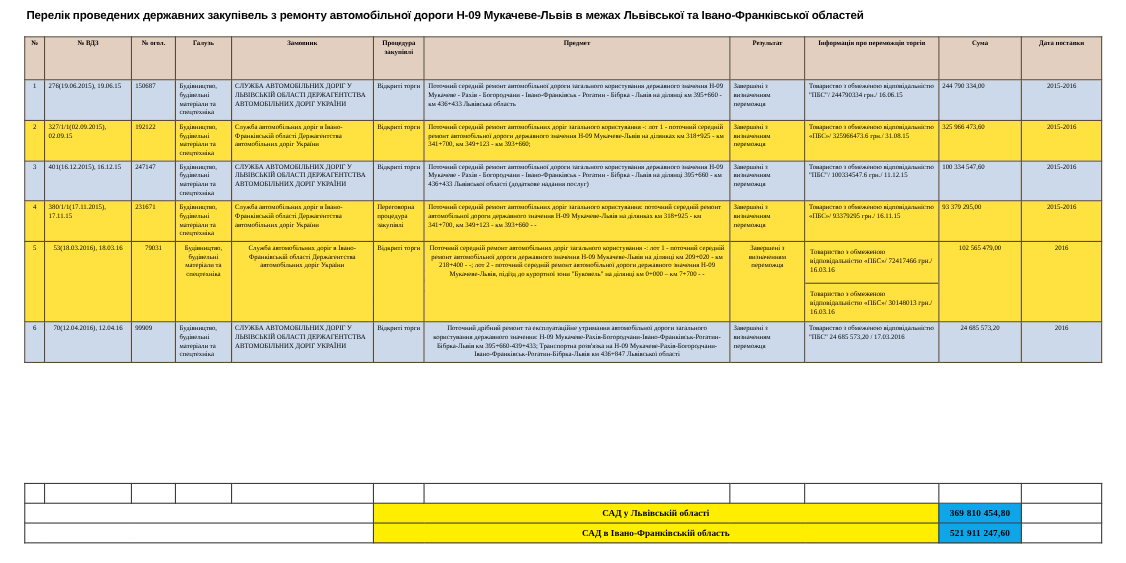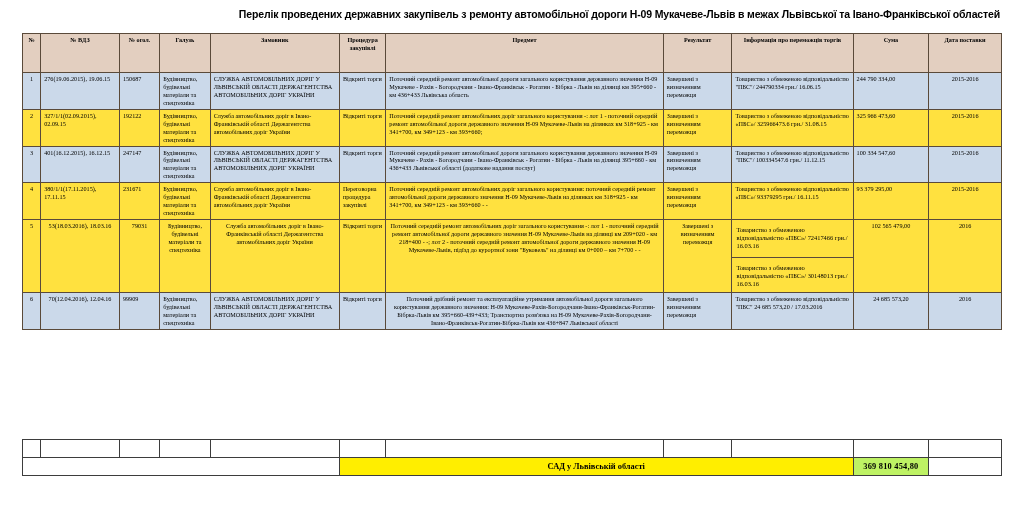--- a/index.html
+++ b/index.html
@@ -9,21 +9,21 @@
   }
   body {
     width: 1024px;
     height: 512px;
     font-family: "Liberation Serif", "DejaVu Serif", serif;
     color: #000000;
     overflow: hidden;
     position: relative;
   }
   #page-title {
-    text-align: right;
+    text-align: left;
     font-family: "Liberation Sans", sans-serif;
     font-weight: bold;
     font-size: 10.5px;
     letter-spacing: -0.15px;
     padding: 8px 24px 0 24px;
     line-height: 1.2;
     color: #000;
   }
   .table-wrap {
     position: absolute;
@@ -103,21 +103,21 @@
     font-family: "Liberation Serif", serif;
     font-weight: bold;
   }
   td.t-blank { border: none; }
   td.t-label {
     background: #ffee00;
     text-align: center;
     vertical-align: middle;
   }
   td.t-value {
-    background: #bef264;
+    background: #0ea5e9;
     text-align: center;
     vertical-align: middle;
     letter-spacing: 0.2px;
   }
   td.t-empty {
     background: #ffffff;
   }
   .spacer-row td { border: 1px solid #3d3d3d; height: 7px; background: #ffffff; }
 
   
@@ -293,15 +293,21 @@
       <td></td>
       <td></td>
       <td></td>
     </tr>
     <tr>
       <td class="t-blank" colspan="5"></td>
       <td class="t-label" colspan="4">САД у Львівській області</td>
       <td class="t-value">369 810 454,80</td>
       <td class="t-empty"></td>
     </tr>
+    <tr>
+      <td class="t-blank" colspan="5"></td>
+      <td class="t-label" colspan="4">САД в Івано-Франківській область</td>
+      <td class="t-value">521 911 247,60</td>
+      <td class="t-empty"></td>
+    </tr>
   </tbody>
     </table>
 </div>
 
 </body></html>

